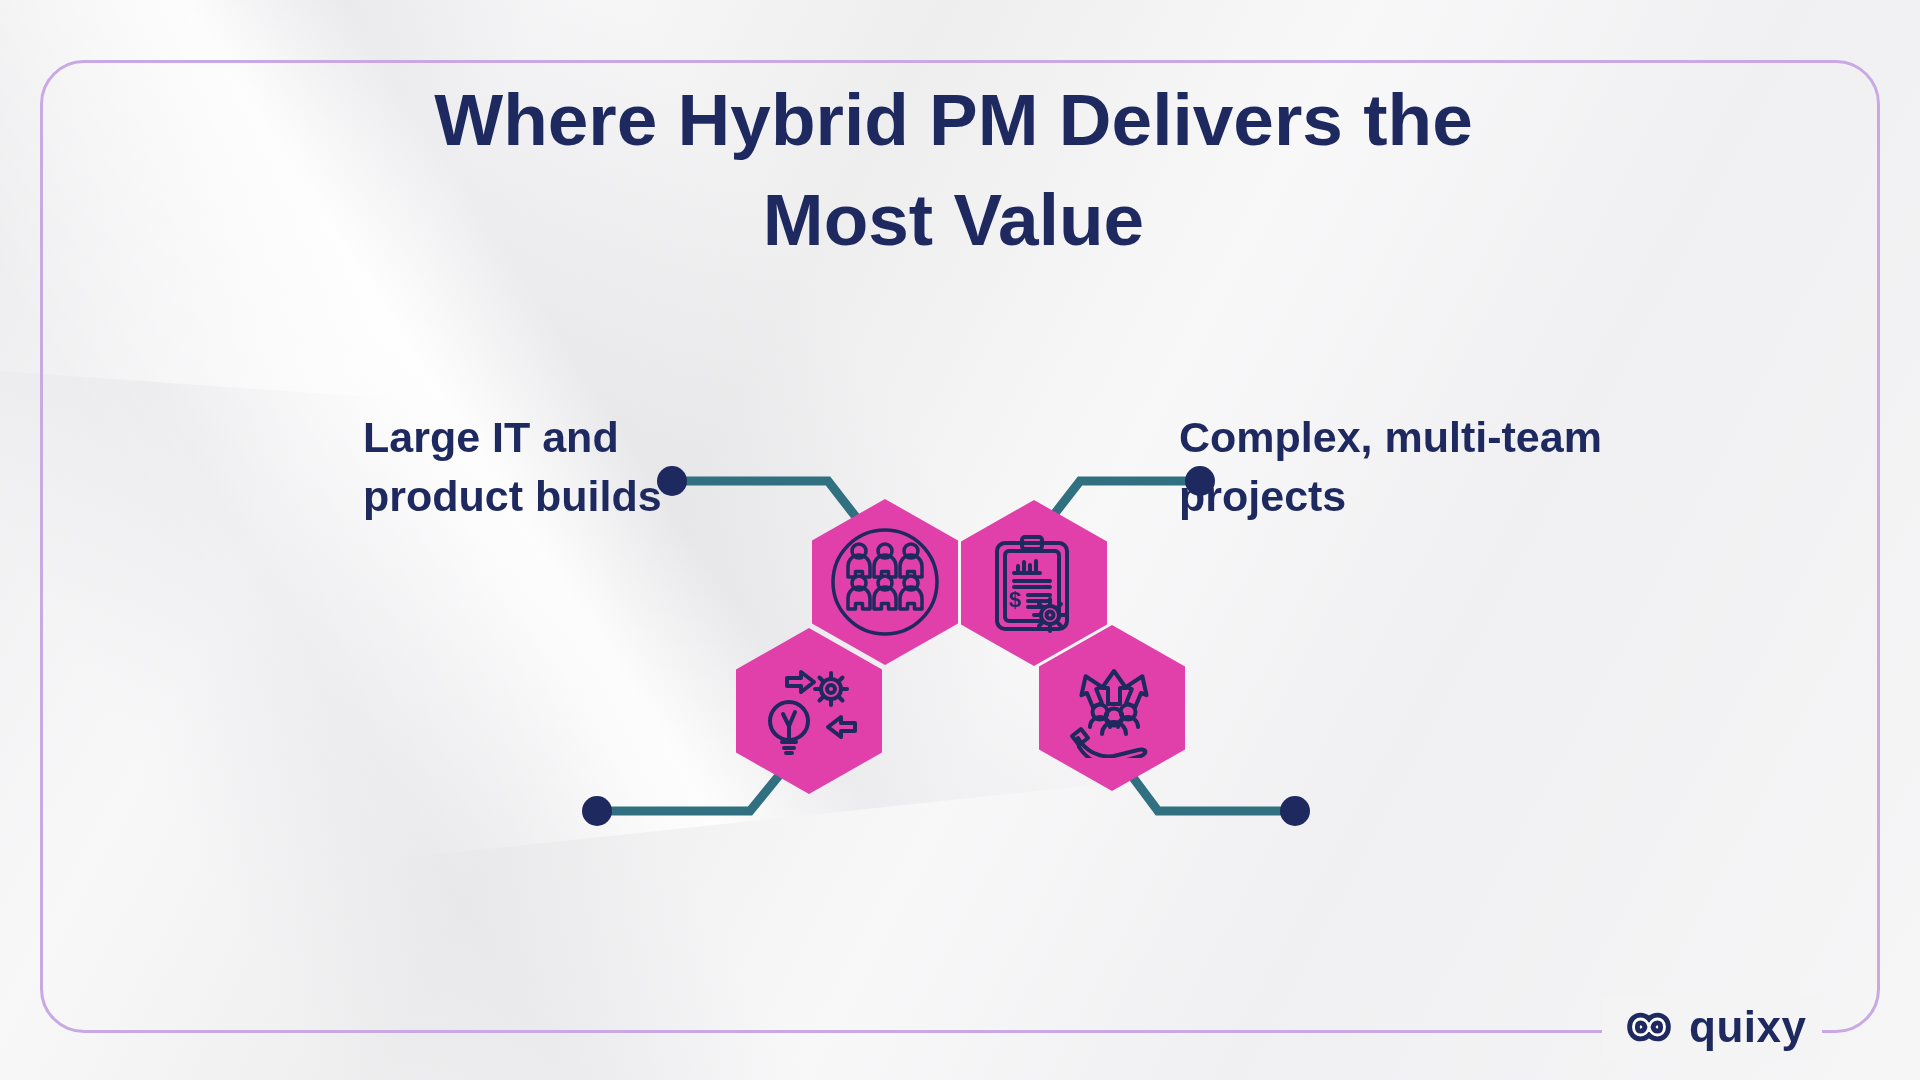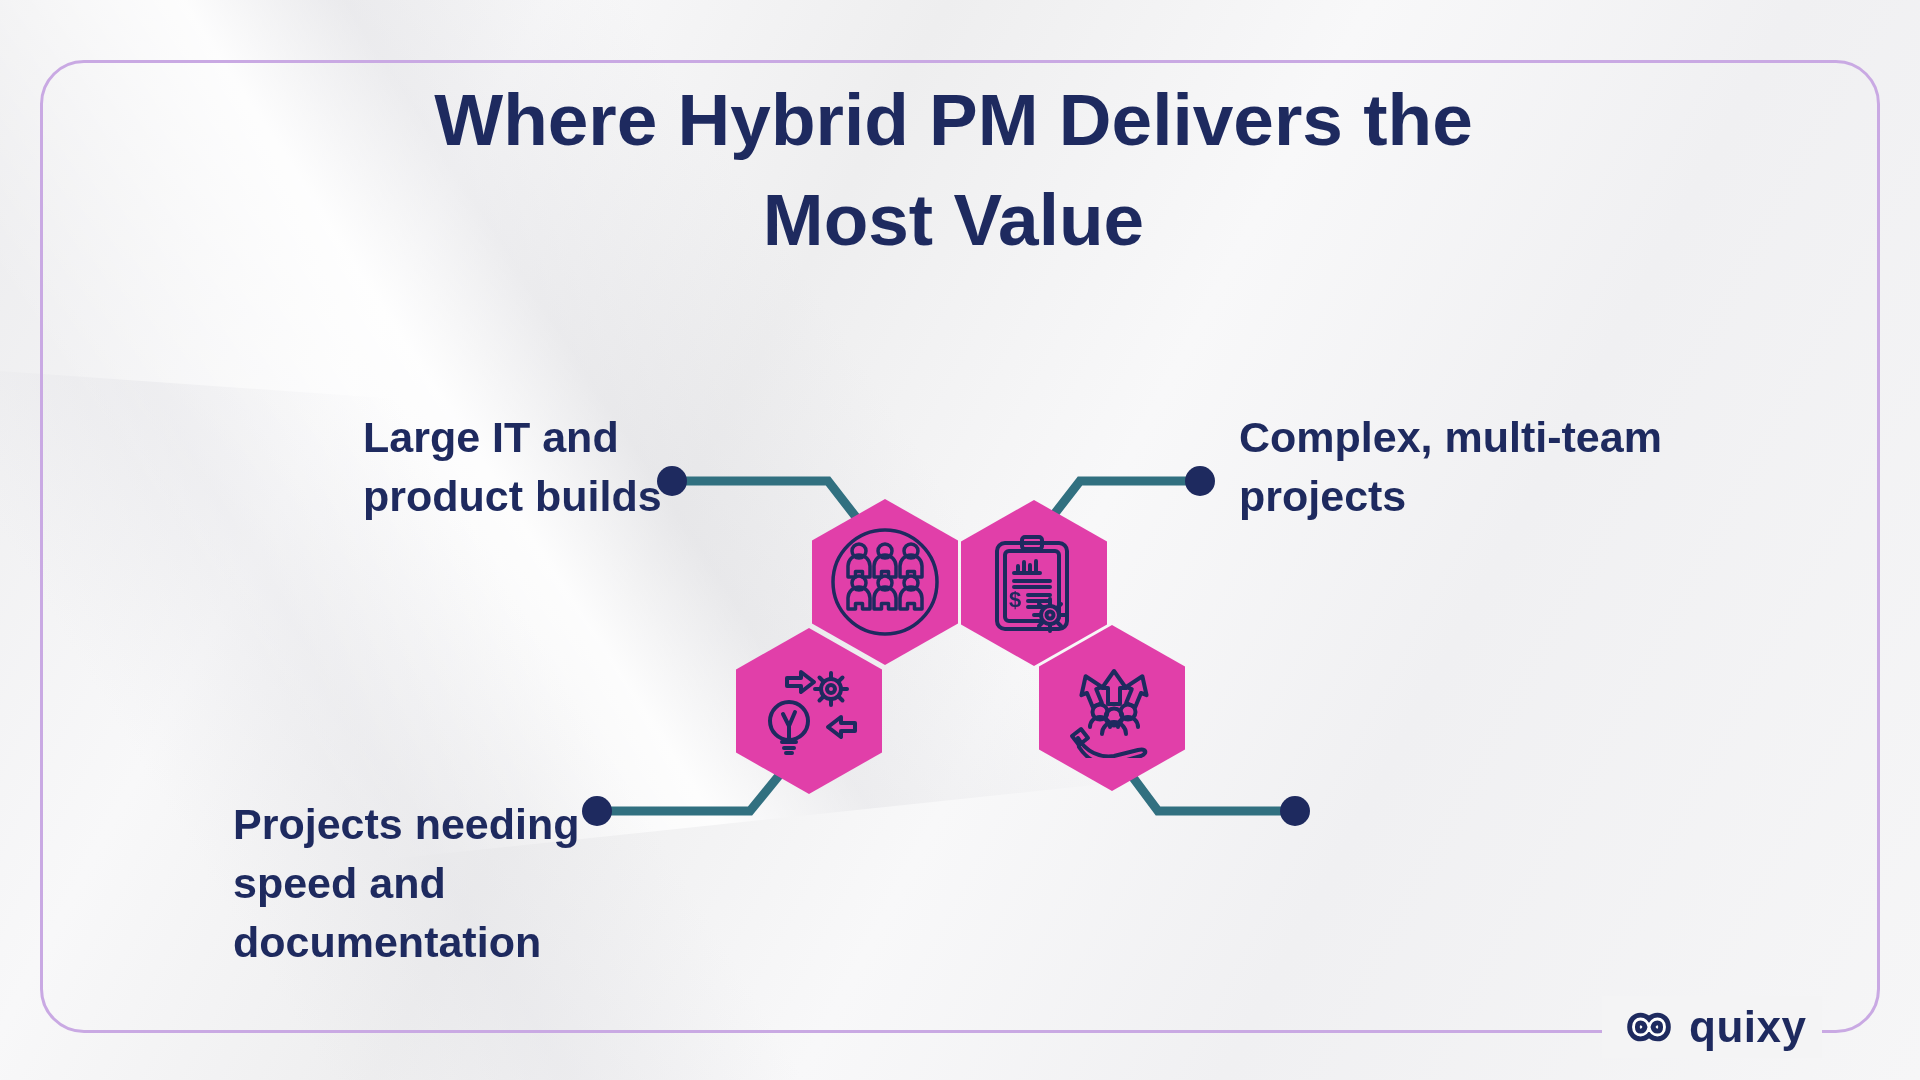--- a/index.html
+++ b/index.html
@@ -131,25 +131,22 @@
       <path d="M28 69 a10 10 0 0 1 20 0 M56 69 a10 10 0 0 1 20 0"></path>
       <circle cx="52" cy="59" r="8.5"></circle>
       <path d="M40 76 a12 12 0 0 1 24 0"></path>
       <path d="M16 80 C24 94 38 100 52 98 L76 92 C84 90 86 95 79 98 L54 105 C36 109 24 100 17 89 Z"></path>
       <path d="M10 78 l9 -7 l7 9 l-9 7 z"></path>
     </svg>
   </div>
 
   <div class="label" style="left:363px;top:408px;">Large IT and
 product builds</div>
-  <div class="label" style="left:1239px;top:408px;">Complex, multi-team
+  <div class="label" style="left:1179px;top:408px;">Complex, multi-team
 projects</div>
-  <div class="label" style="left:233px;top:795px;">Projects needing
-speed and
-documentation</div>
 
   <div class="logo">
     <svg class="mark" width="62" height="42" viewBox="0 0 64 40">
       <path d="M16 20 C16 9, 30 9, 32 20 C34 31, 48 31, 48 20 C48 9, 34 9, 32 20 C30 31, 16 31, 16 20 Z" fill="none" stroke="#1e2a5f" stroke-width="13" stroke-linejoin="round"></path>
       <path d="M16 20 C16 9, 30 9, 32 20 C34 31, 48 31, 48 20 C48 9, 34 9, 32 20 C30 31, 16 31, 16 20 Z" fill="none" stroke="#ffffff" stroke-width="3" stroke-linejoin="round"></path>
     </svg>
     <span class="brand">quixy</span>
   </div>
 
 </div>

